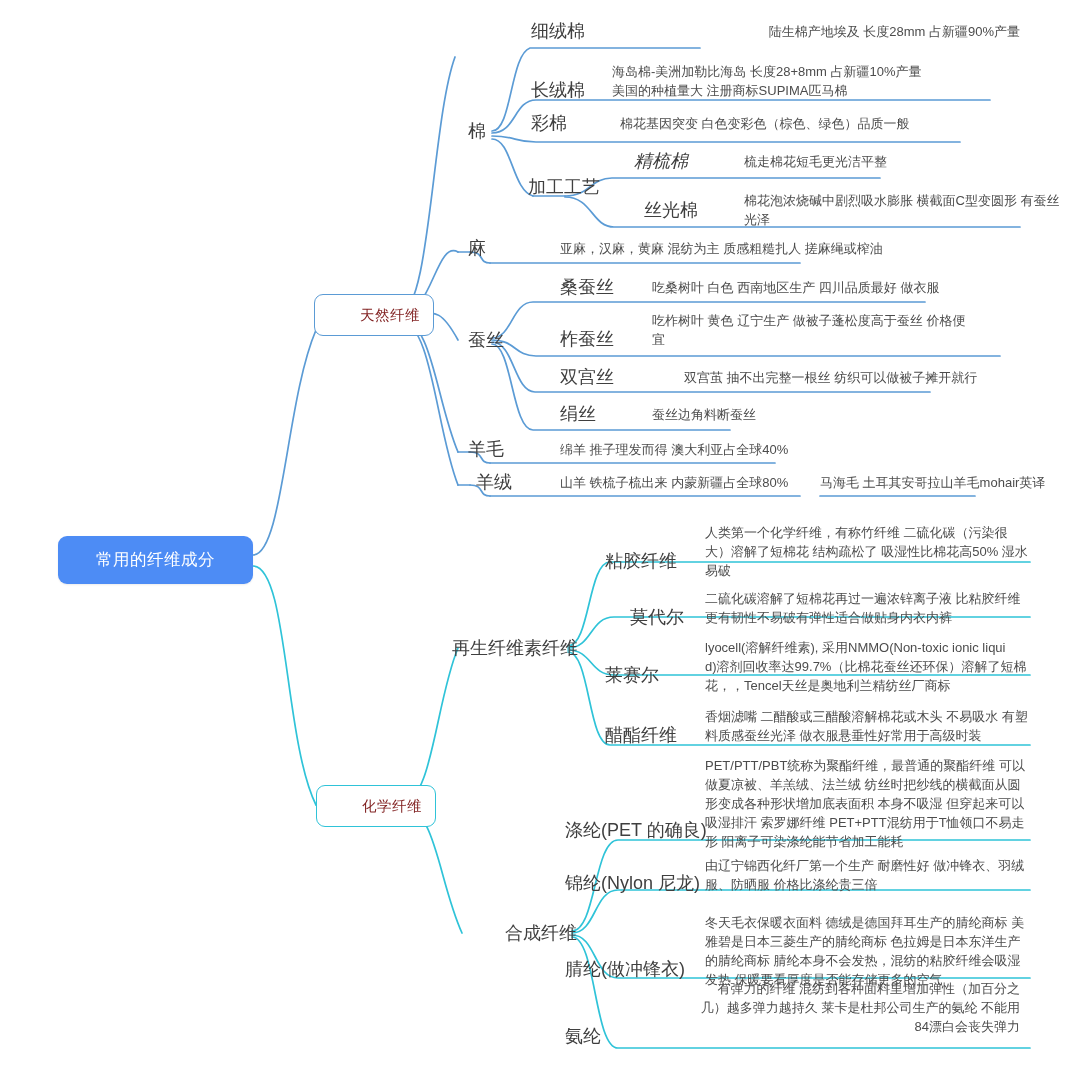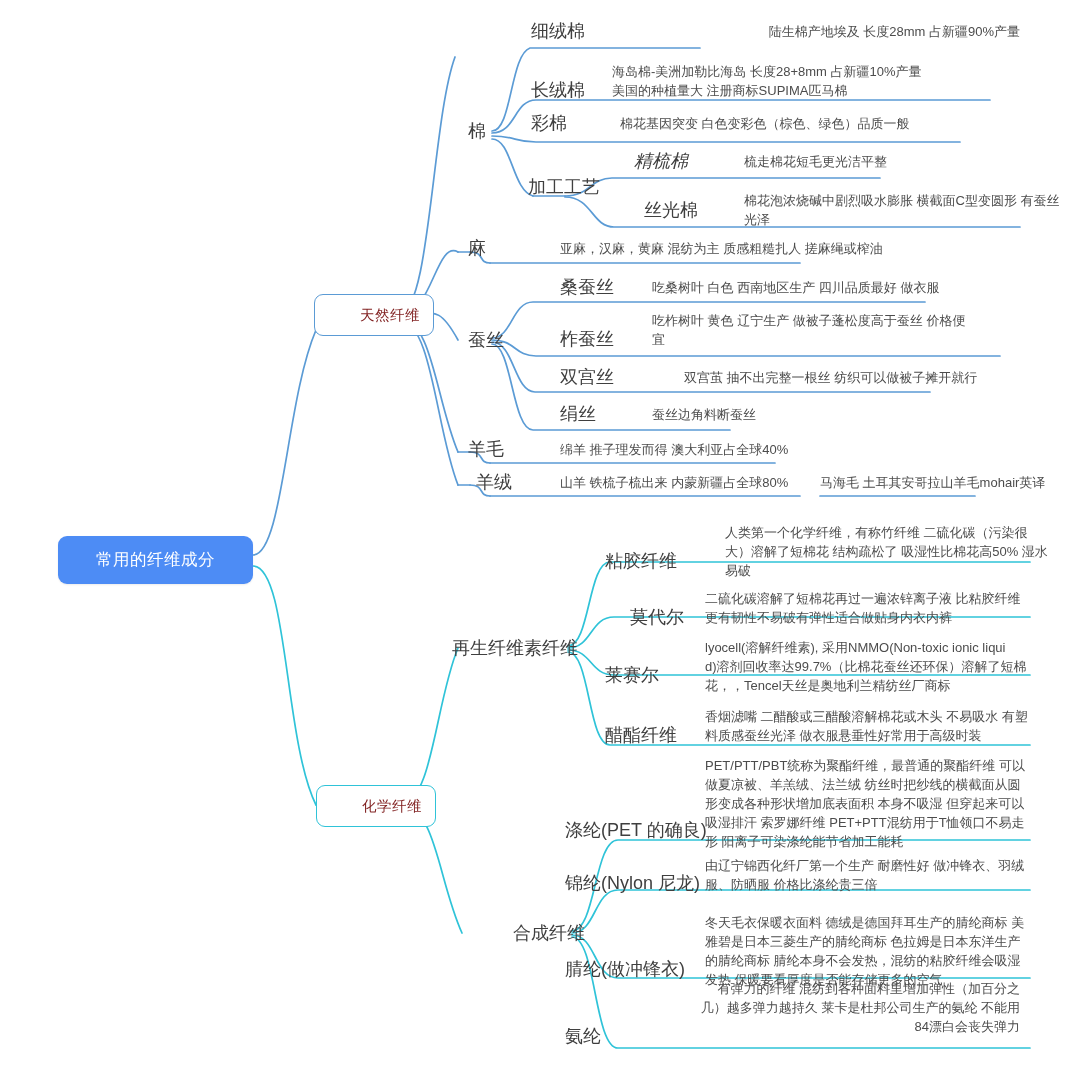--- a/index.html
+++ b/index.html
@@ -142,38 +142,38 @@
   <div class="lbl topic" style="left:468px;top:440px;">羊毛</div>
   <div class="lbl desc" style="left:560px;top:440px;width:400px;">绵羊 推子理发而得 澳大利亚占全球40%</div>
 
   <div class="lbl topic" style="left:476px;top:473px;">羊绒</div>
   <div class="lbl desc" style="left:560px;top:473px;width:300px;">山羊 铁梳子梳出来 内蒙新疆占全球80%</div>
   <div class="lbl desc" style="left:820px;top:473px;width:270px;">马海毛 土耳其安哥拉山羊毛mohair英译</div>
 
   <div class="lbl topic" style="left:452px;top:639px;">再生纤维素纤维</div>
 
   <div class="lbl topic" style="left:605px;top:552px;">粘胶纤维</div>
-  <div class="lbl desc" style="left:705px;top:523px;width:330px;margin-left:20px;">人类第一个化学纤维，有称竹纤维 二硫化碳（污染很
+  <div class="lbl desc" style="left:705px;top:523px;width:330px;">人类第一个化学纤维，有称竹纤维 二硫化碳（污染很
 大）溶解了短棉花 结构疏松了 吸湿性比棉花高50% 湿水
 易破</div>
 
   <div class="lbl topic" style="left:630px;top:608px;">莫代尔</div>
   <div class="lbl desc" style="left:705px;top:589px;width:330px;">二硫化碳溶解了短棉花再过一遍浓锌离子液 比粘胶纤维
 更有韧性不易破有弹性适合做贴身内衣内裤</div>
 
   <div class="lbl topic" style="left:605px;top:666px;">莱赛尔</div>
   <div class="lbl desc" style="left:705px;top:638px;width:335px;">lyocell(溶解纤维素), 采用NMMO(Non-toxic ionic liqui
 d)溶剂回收率达99.7%（比棉花蚕丝还环保）溶解了短棉
 花，，Tencel天丝是奥地利兰精纺丝厂商标</div>
 
   <div class="lbl topic" style="left:605px;top:726px;">醋酯纤维</div>
   <div class="lbl desc" style="left:705px;top:707px;width:335px;">香烟滤嘴 二醋酸或三醋酸溶解棉花或木头 不易吸水 有塑
 料质感蚕丝光泽 做衣服悬垂性好常用于高级时装</div>
 
-  <div class="lbl topic" style="left:505px;top:924px;margin-left:8px;">合成纤维</div>
+  <div class="lbl topic" style="left:505px;top:924px;">合成纤维</div>
 
   <div class="lbl topic" style="left:565px;top:821px;">涤纶(PET 的确良)</div>
   <div class="lbl desc" style="left:705px;top:756px;width:335px;">PET/PTT/PBT统称为聚酯纤维，最普通的聚酯纤维 可以
 做夏凉被、羊羔绒、法兰绒 纺丝时把纱线的横截面从圆
 形变成各种形状增加底表面积 本身不吸湿 但穿起来可以
 吸湿排汗 索罗娜纤维 PET+PTT混纺用于T恤领口不易走
 形 阳离子可染涤纶能节省加工能耗</div>
 
   <div class="lbl topic" style="left:565px;top:874px;">锦纶(Nylon 尼龙)</div>
   <div class="lbl desc" style="left:705px;top:856px;width:335px;">由辽宁锦西化纤厂第一个生产 耐磨性好 做冲锋衣、羽绒

